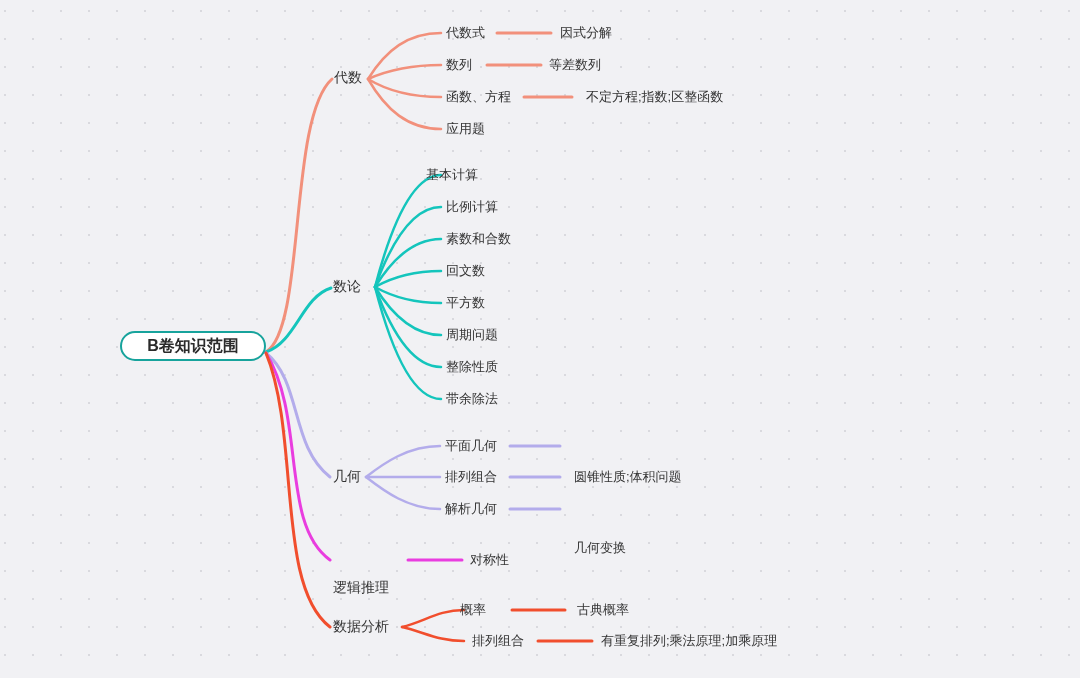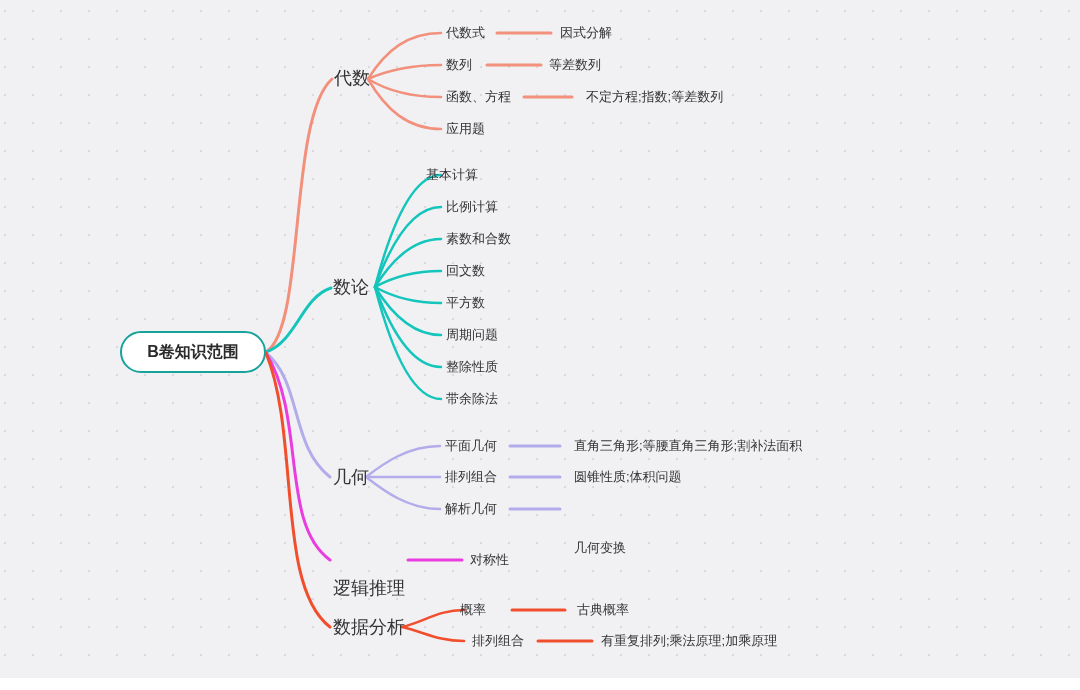--- a/index.html
+++ b/index.html
@@ -17,25 +17,25 @@
   .wires{position:absolute;left:0;top:0;width:1080px;height:690px;}
   .wires path{fill:none;stroke-linecap:round;}
   .lbl{
     position:absolute;
     transform:translateY(-50%);
     white-space:nowrap;
     font-size:13px;
     color:#333;
     cursor:default;
   }
-  .branch-lbl{font-size:18px;}
+  .branch-lbl{font-size:14px;}
   .root-node{
     position:absolute;
     left:120px;top:331px;
-    width:146px;height:42px;
+    width:146px;height:30px;
     background:#ffffff;
     border:2.5px solid #17a39c;
     border-radius:22px;
     display:flex;align-items:center;justify-content:center;
     font-size:16px;font-weight:700;color:#2b2b2b;
     box-sizing:border-box;
   }
   .bottom-bar{
     position:absolute;left:0;bottom:0;width:1080px;height:12px;
     background:#ffffff;
@@ -98,35 +98,34 @@
   <div class="lbl branch-lbl" style="left:333px;top:477px;">几何</div>
   <div class="lbl branch-lbl" style="left:333px;top:560px;margin-top:28px;">逻辑推理</div>
   <div class="lbl branch-lbl" style="left:333px;top:627px;">数据分析</div>
 
   <div class="lbl" style="left:446px;top:33px;">代数式</div>
   <div class="lbl" style="left:446px;top:65px;">数列</div>
   <div class="lbl" style="left:446px;top:97px;">函数、方程</div>
   <div class="lbl" style="left:446px;top:129px;">应用题</div>
   <div class="lbl" style="left:560px;top:33px;">因式分解</div>
   <div class="lbl" style="left:549px;top:65px;">等差数列</div>
-  <div class="lbl" style="left:586px;top:97px;">不定方程;指数;等差数列</div>
+  <div class="lbl" style="left:586px;top:97px;">不定方程;指数;区整函数</div>
 
   <div class="lbl" style="left:426px;top:175px;">基本计算</div>
   <div class="lbl" style="left:446px;top:207px;">比例计算</div>
   <div class="lbl" style="left:446px;top:239px;">素数和合数</div>
   <div class="lbl" style="left:446px;top:271px;">回文数</div>
   <div class="lbl" style="left:446px;top:303px;">平方数</div>
   <div class="lbl" style="left:446px;top:335px;">周期问题</div>
   <div class="lbl" style="left:446px;top:367px;">整除性质</div>
   <div class="lbl" style="left:446px;top:399px;">带余除法</div>
 
   <div class="lbl" style="left:445px;top:446px;">平面几何</div>
   <div class="lbl" style="left:445px;top:477px;">排列组合</div>
   <div class="lbl" style="left:445px;top:509px;">解析几何</div>
-  <div class="lbl" style="left:574px;top:446px;">直角三角形;等腰直角三角形;割补法面积</div>
   <div class="lbl" style="left:574px;top:477px;">圆锥性质;体积问题</div>
   <div class="lbl" style="left:574px;top:509px;margin-top:39px;">几何变换</div>
 
   <div class="lbl" style="left:470px;top:560px;">对称性</div>
 
   <div class="lbl" style="left:460px;top:610px;">概率</div>
   <div class="lbl" style="left:472px;top:641px;">排列组合</div>
   <div class="lbl" style="left:577px;top:610px;">古典概率</div>
   <div class="lbl" style="left:601px;top:641px;">有重复排列;乘法原理;加乘原理</div>
 

